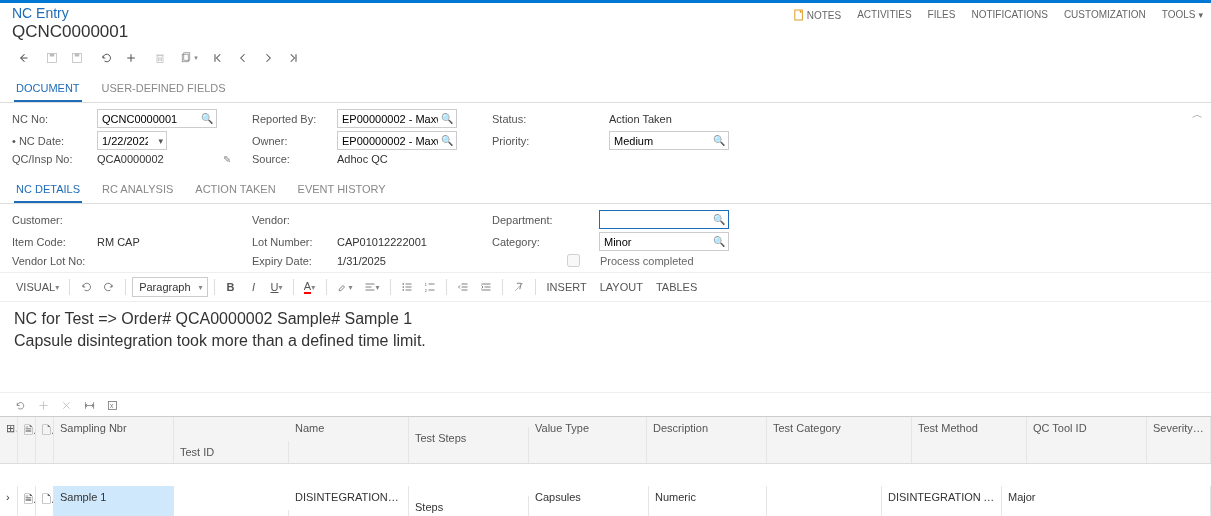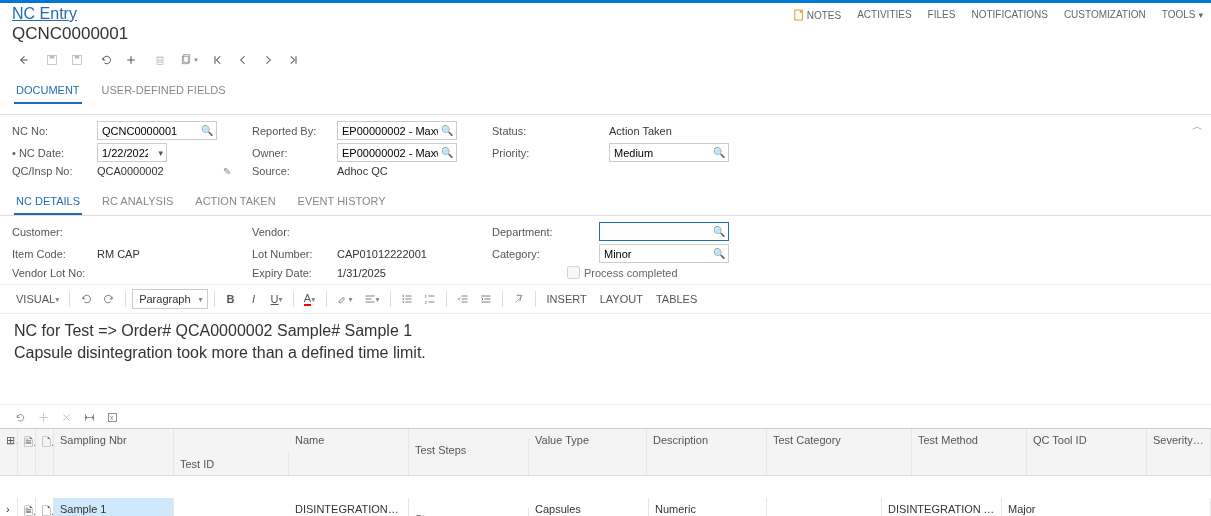--- a/index.html
+++ b/index.html
@@ -1,30 +1,30 @@
 <!DOCTYPE html>
 <html><head>
 <meta charset="utf-8">
 <style>
 * { box-sizing: border-box; margin: 0; padding: 0; font-family: Arial, Helvetica, sans-serif; }
 body { font-size: 11px; color: #333; background: #fff; }
 .top-border { height: 3px; background: #0078d4; }
 .header { display: flex; justify-content: space-between; padding: 2px 8px 0 12px; }
 .header-left { display: flex; flex-direction: column; }
-.breadcrumb { color: #1e6bb8; font-size: 16px; text-decoration: underline; }
+.breadcrumb { color: #1e6bb8; font-size: 14px; }
 .page-title { font-size: 17px; color: #333; margin-top: 1px; }
 .header-right { display: flex; align-items: flex-start; gap: 16px; padding-top: 4px; }
 .hdr-link { font-size: 10px; color: #666; cursor: pointer; display: flex; align-items: center; gap: 3px; }
 .hdr-link.tools::after { content: "▾"; font-size: 9px; }
 .toolbar { display: flex; align-items: center; gap: 3px; padding: 6px 12px 4px; border-bottom: 1px solid transparent; }
 .tb-btn { width: 22px; height: 20px; display: inline-flex; align-items: center; justify-content: center; color: #666; cursor: pointer; border-radius: 2px; }
 .tb-btn svg { width: 12px; height: 12px; }
 .tb-sep { width: 1px; }
 .tb-btn.split::after { content: "▾"; font-size: 7px; color: #888; margin-left: 2px; }
-.tabs-row { display: flex; gap: 18px; padding: 4px 14px 10px; border-bottom: 1px solid #ddd; }
+.tabs-row { display: flex; gap: 18px; padding: 4px 14px 0; border-bottom: 1px solid #ddd; }
 .tab { font-size: 11px; color: #888; padding: 5px 2px 6px; cursor: pointer; border-bottom: 2px solid transparent; }
 .tab.active { color: #1e6bb8; border-bottom-color: #1e6bb8; }
 .form-area { position: relative; padding: 6px 12px 2px; }
 .form-row { display: flex; margin-bottom: 3px; }
 .form-group { display: flex; align-items: center; }
 .lbl { width: 85px; font-size: 11px; color: #555; }
 .lbl.req::before { content: "• "; color: #555; }
 .inp, .val-input { height: 19px; border: 1px solid #ccc; font-size: 11px; padding: 0 4px; background: #fff; }
 .inp { width: 120px; }
 .lookup { position: relative; display: inline-flex; align-items: center; }
@@ -34,21 +34,21 @@
 .val-text { font-size: 11px; color: #333; width: 120px; }
 .edit-icon { margin-left: 6px; color: #888; font-size: 10px; }
 .g1 { flex: 0 0 240px; }
 .g2 { flex: 0 0 240px; }
 .g3 { flex: 0 0 240px; gap: 32px; }
 .inp-wide { width: 120px; }
 .subtabs { display: flex; gap: 18px; padding: 6px 14px 0; border-bottom: 1px solid #ddd; margin-top: 2px; }
 .details-area { padding: 6px 12px 2px; }
 .details-row { display: flex; margin-bottom: 3px; }
 .dept-input { border: 1.5px solid #1e6bb8; }
-.chk-row { display: flex; align-items: center; gap: 4px; font-size: 11px; color: #666; }
+.chk-row { display: flex; align-items: center; gap: 20px; font-size: 11px; color: #666; }
 .editor-toolbar { display: flex; align-items: center; gap: 3px; padding: 4px 12px; border-top: 1px solid #eee; border-bottom: 1px solid #eee; }
 .ed-btn { height: 20px; min-width: 20px; display: inline-flex; align-items: center; justify-content: center; padding: 0 4px; font-size: 11px; color: #555; cursor: pointer; border-radius: 2px; }
 .ed-btn.dd::after { content: " ▾"; font-size: 8px; color: #888; }
 .ed-sel { height: 20px; border: 1px solid #ccc; font-size: 11px; padding: 0 16px 0 6px; background: #fff; position: relative; display: inline-flex; align-items: center; }
 .ed-sel::after { content: "▾"; font-size: 8px; position: absolute; right: 4px; color: #888; }
 .ed-sep { width: 1px; height: 16px; background: #ddd; margin: 0 3px; }
 .ed-txt { font-size: 11px; color: #555; padding: 0 5px; cursor: pointer; }
 .editor-body { min-height: 90px; padding: 6px 14px; font-size: 16px; color: #333; line-height: 1.35; }
 .grid-toolbar { display: flex; align-items: center; gap: 10px; padding: 6px 14px 4px; border-top: 1px solid #eee; }
 .gt-btn { color: #777; cursor: pointer; display: inline-flex; }

